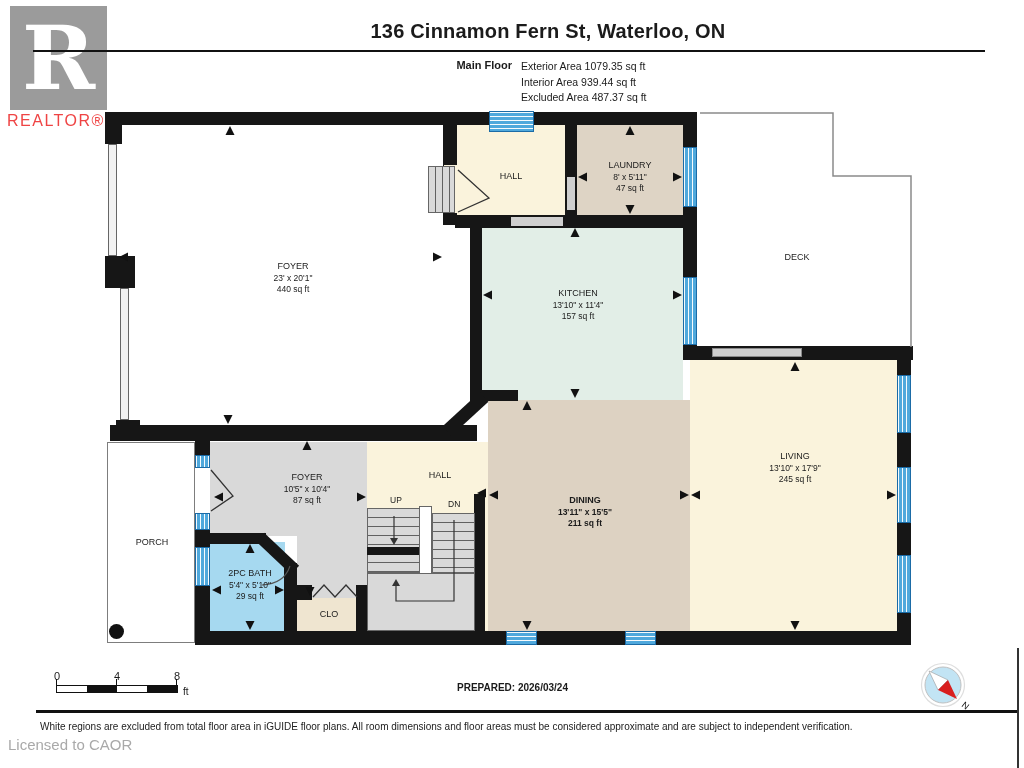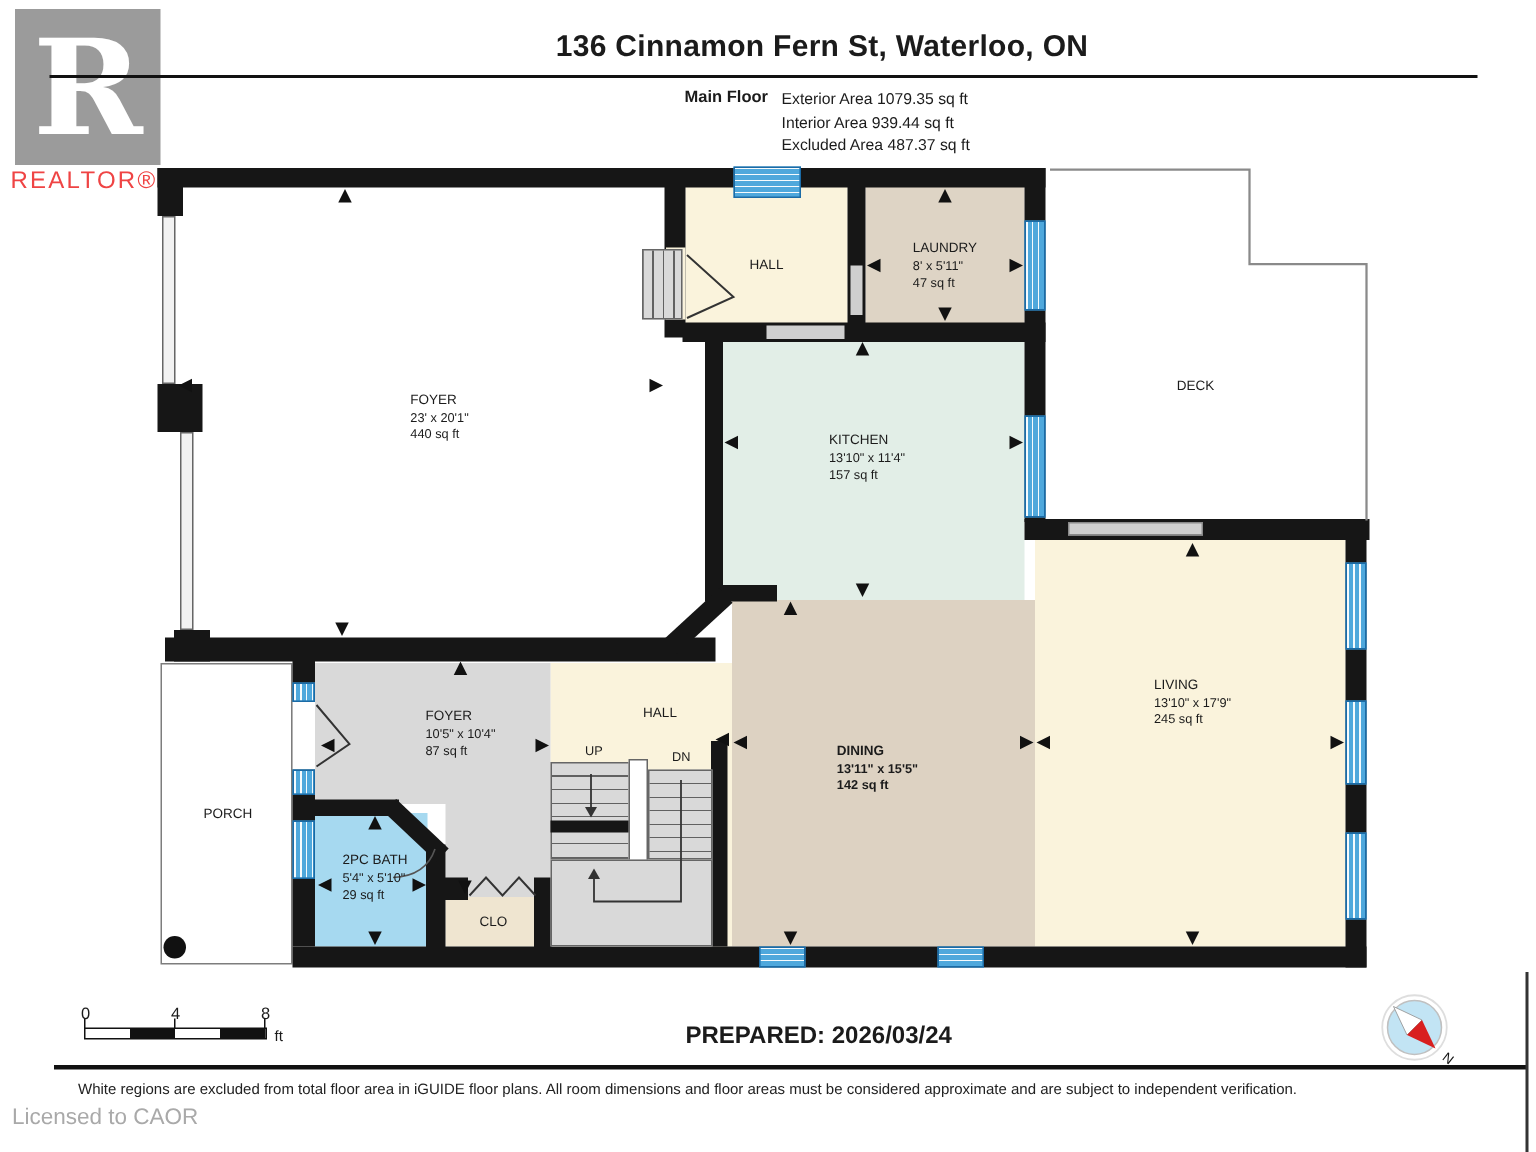--- a/index.html
+++ b/index.html
@@ -8,42 +8,42 @@
   .abs{position:absolute;}
   .wall{position:absolute;background:#161616;z-index:4;}
   .room{position:absolute;z-index:2;}
   .sill{position:absolute;background:#cfcfcf;z-index:5;}
   .win{position:absolute;background:#4fa8dc;border:1px solid #1b6ba6;box-sizing:border-box;z-index:6;}
   .win.v{background-image:repeating-linear-gradient(90deg,rgba(255,255,255,.95) 0 1px,transparent 1px 4px);}
   .win.h{background-image:repeating-linear-gradient(180deg,rgba(255,255,255,.95) 0 1px,transparent 1px 4px);}
   .steps{position:absolute;background-color:#d9d9d9;border:1px solid #666;box-sizing:border-box;z-index:5;}
   .steps.v{background-image:repeating-linear-gradient(180deg,transparent 0 8px,#616161 8px 9px);}
   .steps.hstep{background-image:repeating-linear-gradient(90deg,transparent 0 6px,#616161 6px 7px);}
-  .label{position:absolute;transform:translate(-50%,-50%);text-align:left;z-index:8;
+  .label{position:absolute;transform:translate(-50%,-50%);text-align:center;z-index:8;
          font-size:9px;line-height:1.3;color:#1b1b1b;white-space:nowrap;}
   .label .rdims,.label .rarea{font-size:8.5px;}
   .smlbl{position:absolute;z-index:8;font-size:8.5px;color:#1b1b1b;}
   svg.overlay{position:absolute;left:0;top:0;z-index:7;pointer-events:none;}
   .hdr-title{position:absolute;left:112px;right:40px;top:20px;text-align:center;
              font-size:20px;font-weight:bold;letter-spacing:.2px;z-index:9;}
   .hdr-line{position:absolute;background:#111;z-index:9;}
   .floorlbl{position:absolute;left:440px;top:59px;width:72px;text-align:right;
             font-size:11px;font-weight:bold;}
   .arealine{position:absolute;left:521px;font-size:10.5px;}
   .rl-box{position:absolute;left:10px;top:6px;width:97px;height:104px;background:#9b9b9b;
           z-index:8;display:flex;align-items:center;justify-content:center;}
   .rl-box .r{color:#fff;font-size:88px;font-weight:bold;line-height:1;font-family:"DejaVu Serif","Liberation Serif",serif;}
   .rl-word{position:absolute;left:7px;top:112px;font-size:16px;color:#ef4444;
            letter-spacing:1.5px;z-index:8;}
   .scale-num{position:absolute;top:670px;font-size:11px;transform:translateX(-50%);}
   .scale-bar{position:absolute;left:56px;top:685px;width:122px;height:8px;border:1px solid #111;
              box-sizing:border-box;background:linear-gradient(90deg,#fff 0 30px,#111 30px 60px,#fff 60px 90px,#111 90px 120px);}
   .tick{position:absolute;top:679px;width:1px;height:7px;background:#111;}
-  .prepared{position:absolute;left:457px;top:682px;font-size:16px;font-weight:600;}
-  .disclaimer{position:absolute;left:40px;top:721px;font-size:10px;white-space:nowrap;color:#222;margin-left:12px;}
+  .prepared{position:absolute;left:457px;top:682px;font-size:10px;font-weight:600;}
+  .disclaimer{position:absolute;left:40px;top:721px;font-size:10px;white-space:nowrap;color:#222;}
   .licensed{position:absolute;left:8px;top:736px;font-size:15px;color:#a9a9a9;}
   .iguide{position:absolute;left:878px;top:714px;display:flex;align-items:center;z-index:9;}
   .iguide .glyph{width:22px;height:18px;border:3px solid #4a9bd0;border-radius:5px;position:relative;margin-right:3px;}
   .iguide .glyph::after{content:"";position:absolute;left:2px;bottom:2px;width:9px;height:7px;background:#4a9bd0;border-radius:1px;}
   .iguide .txt{font-size:25px;color:#4a9bd0;letter-spacing:.5px;}
   .dot{position:absolute;background:#111;border-radius:50%;z-index:6;}
   .outline{position:absolute;background:#fff;border:1.5px solid #7d7d7d;box-sizing:border-box;z-index:1;}
   .edge-line{position:absolute;background:#333;z-index:9;}
 </style>
 </head>
@@ -203,21 +203,21 @@
     <div class="rname">DECK</div>
   </div>
   <div class="label" style="left:795px;top:468px;">
     <div class="rname">LIVING</div>
     <div class="rdims">13'10" x 17'9"</div>
     <div class="rarea">245 sq ft</div>
   </div>
   <div class="label" style="left:585px;top:512px;font-weight:bold;">
     <div class="rname">DINING</div>
     <div class="rdims">13'11" x 15'5"</div>
-    <div class="rarea">142 sq ft</div>
+    <div class="rarea">211 sq ft</div>
   </div>
   <div class="label" style="left:307px;top:489px;">
     <div class="rname">FOYER</div>
     <div class="rdims">10'5" x 10'4"</div>
     <div class="rarea">87 sq ft</div>
   </div>
   <div class="label" style="left:440px;top:476px;">
     <div class="rname">HALL</div>
   </div>
   <div class="label" style="left:250px;top:585px;">

